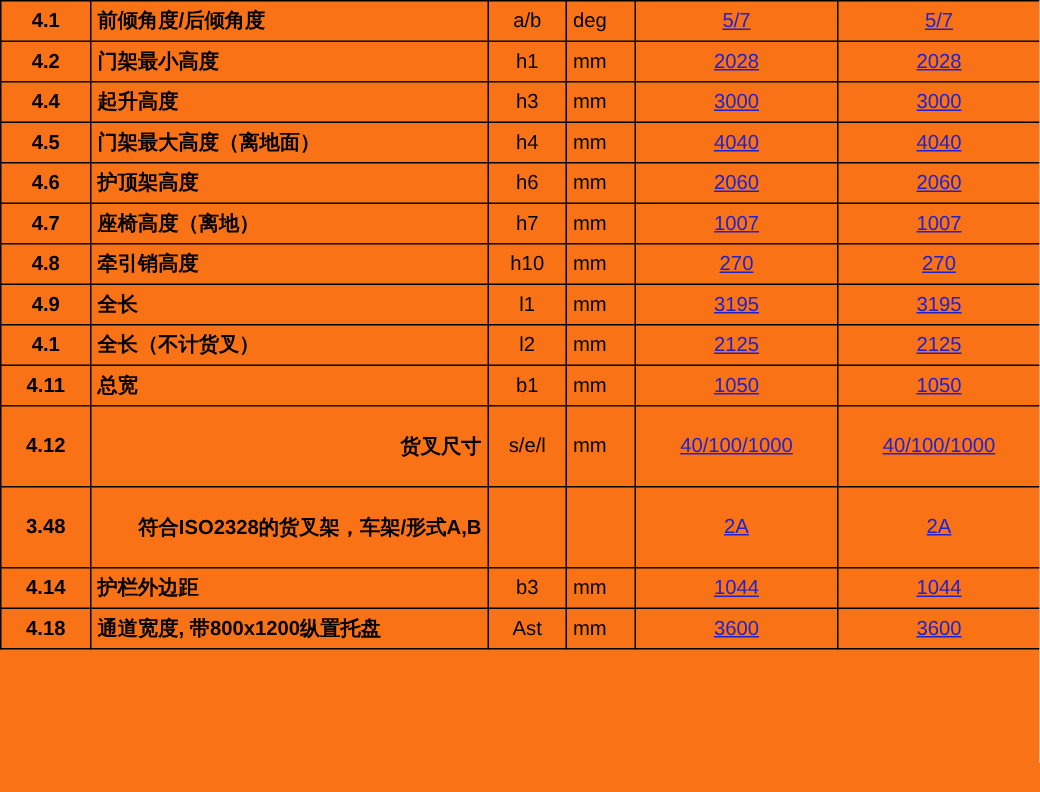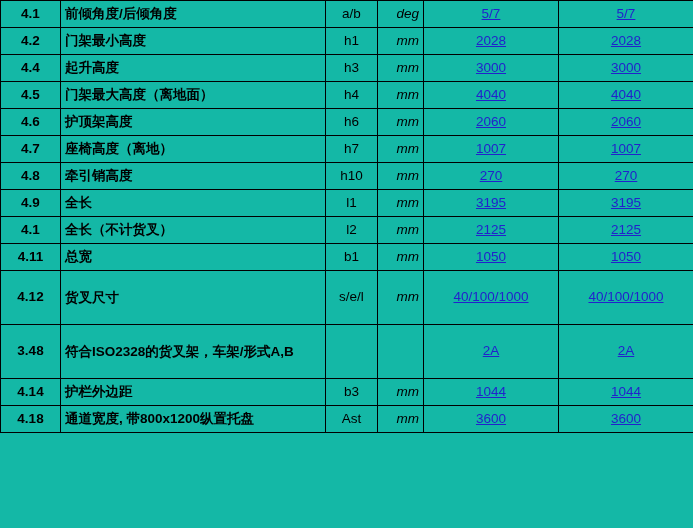--- a/index.html
+++ b/index.html
@@ -7,21 +7,21 @@
     padding: 0;
     background: #ffffff;
   }
   body {
     font-family: "Liberation Sans", sans-serif;
   }
   #spec-table-wrap {
     width: 693px;
     height: 528px;
     overflow: hidden;
-    background: #14b8a6;
+    background: #f97316;
   }
   table.spec {
     border-collapse: collapse;
     width: 693px;
     table-layout: fixed;
   }
   table.spec td {
     border: 1px solid #000000;
     padding: 0 4px;
     font-size: 13.5px;
@@ -43,35 +43,35 @@
     color: #000000;
     padding-left: 8px;
   }
   td.c-sym {
     width: 52px;
     text-align: center;
     color: #000000;
   }
   td.c-unit {
     width: 46px;
-    text-align: right;
+    text-align: left;
     color: #000000;
-    font-style: italic;
   }
   td.c-v1, td.c-v2 {
     width: 135px;
     text-align: center;
     color: #2222cc;
     text-decoration: underline;
   }
   tr.tall td {
     height: 54px;
   }
   tr.tall td.c-desc {
     line-height: 1.3;
+    text-align: right;
   }
 </style>
 </head>
 <body>
 
 <div id="spec-table-wrap">
   <table class="spec">
     <tbody>
         <tr>
           <td class="c-num">4.1</td>

